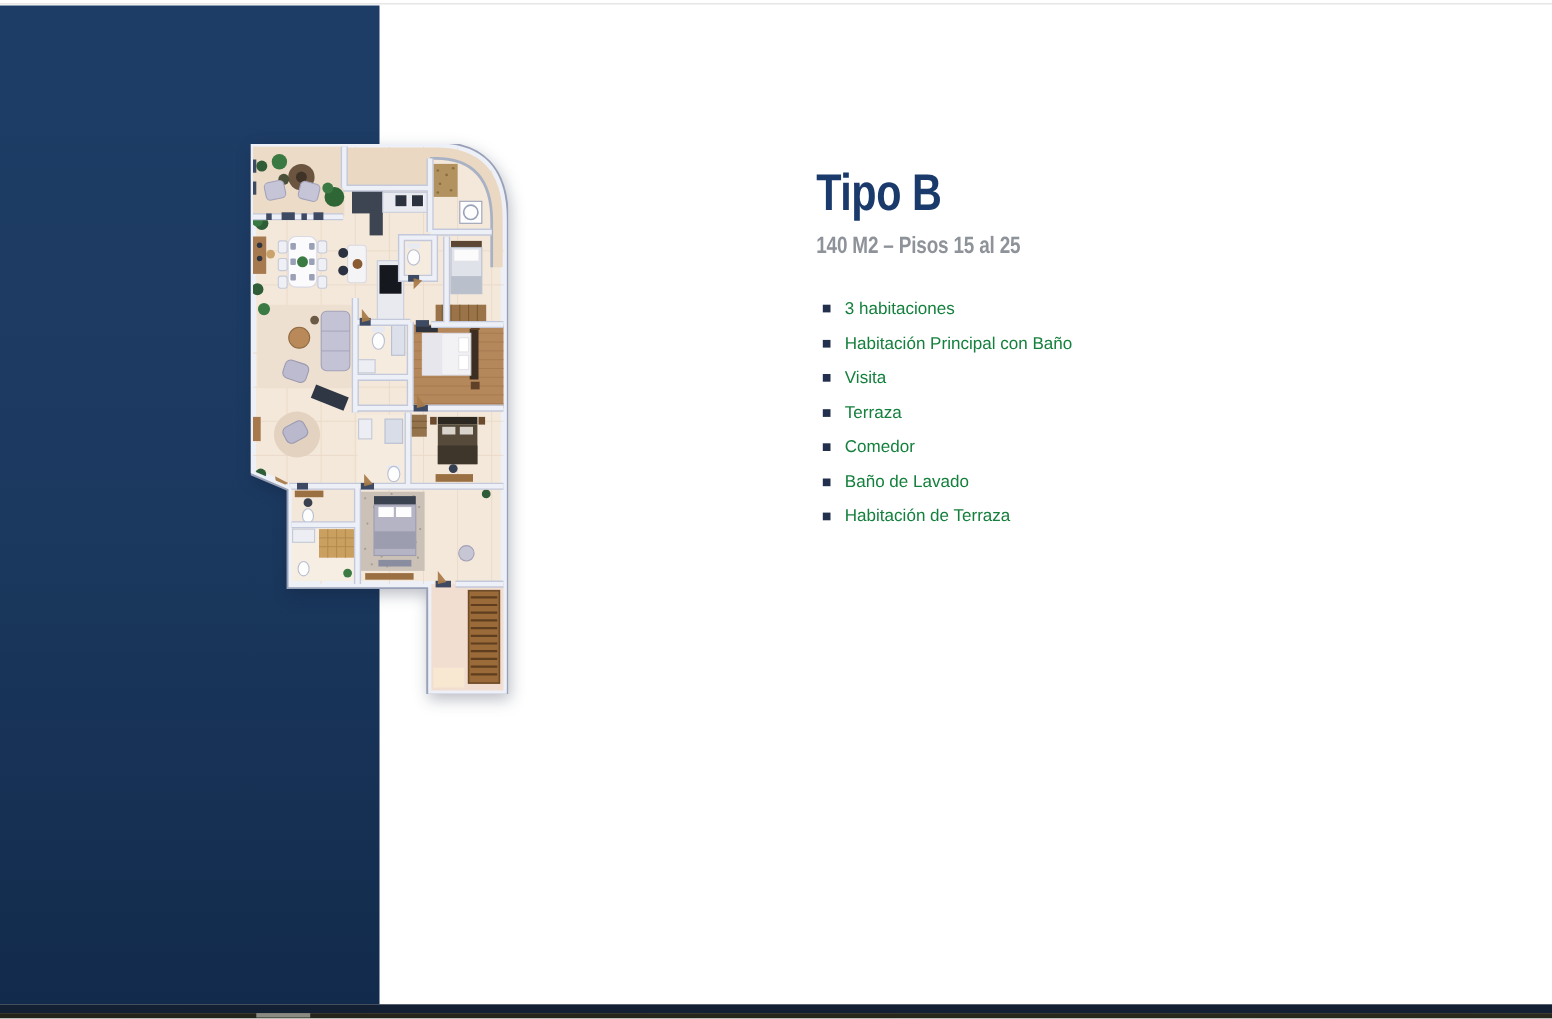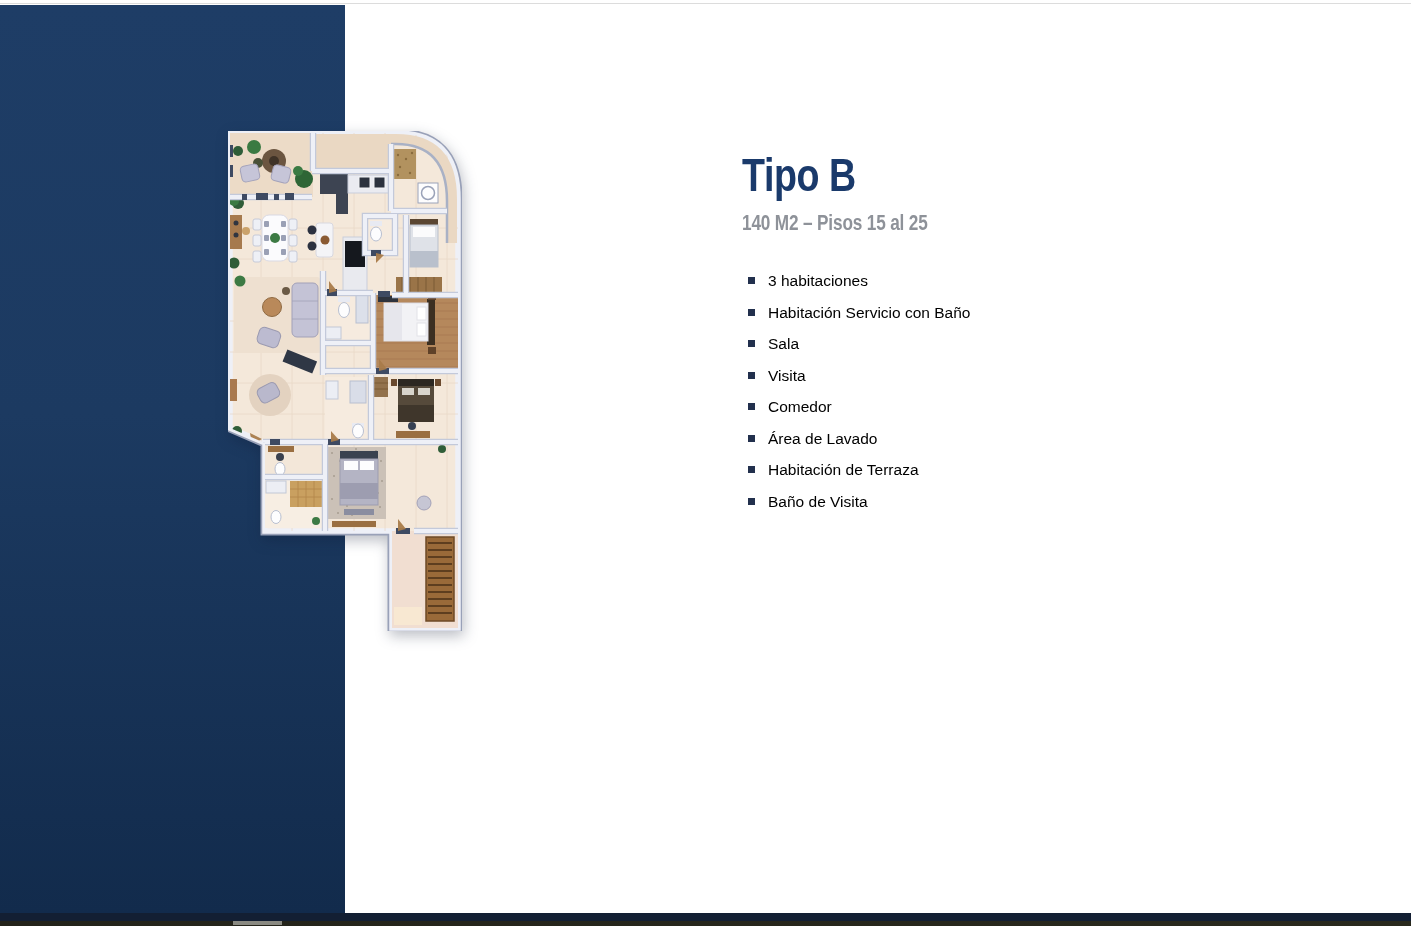--- a/index.html
+++ b/index.html
@@ -26,21 +26,21 @@
     margin:0; font-size:47px; font-weight:700; color:#1a3a6b; line-height:.95;
     letter-spacing:-.5px; transform:scaleX(.8); transform-origin:left top; white-space:nowrap;
   }
   .unit-subtitle {
     margin:14px 0 0; font-size:21.5px; font-weight:700; color:#8e9299; line-height:1.1;
     letter-spacing:-.2px; transform:scaleX(.8); transform-origin:left top; white-space:nowrap;
   }
   .feature-list { list-style:none; margin:37px 0 0; padding:0; }
   .feature-list li {
     position:relative; padding-left:26px; margin-bottom:13.5px;
-    font-size:15.5px; line-height:18px; color:#000000;
+    font-size:15.5px; line-height:18px; color:#15803d;
   }
   .bullet {
     position:absolute; left:6px; top:5px; width:7px; height:7px; background:#22304d;
   }
   .taskbar-sliver { position:absolute; left:0; bottom:0; width:100%; height:13px; z-index:7; }
   .tb-navy { height:8px; background:#131f33; }
   .tb-olive { height:5px; background:linear-gradient(90deg,#23231a,#29291d); }
   .tb-segment { position:absolute; left:233px; bottom:1px; width:49px; height:4px; background:#8a8a82; }
 </style>
 </head>
@@ -317,27 +317,26 @@
       </g>
     </g>
   </svg>
 </div>
 
 <div class="info">
   <h1 class="unit-title">Tipo B</h1>
   <h2 class="unit-subtitle">140 M2 – Pisos 15 al 25</h2>
   <ul class="feature-list">
     <li><span class="bullet"></span><span>3 habitaciones</span></li>
-    <li><span class="bullet"></span><span>Habitación Servicio con Baño</span></li>
-    <li><span class="bullet"></span><span>Sala</span></li>
+    <li><span class="bullet"></span><span>Habitación Principal con Baño</span></li>
     <li><span class="bullet"></span><span>Visita</span></li>
+    <li><span class="bullet"></span><span>Terraza</span></li>
     <li><span class="bullet"></span><span>Comedor</span></li>
-    <li><span class="bullet"></span><span>Área de Lavado</span></li>
+    <li><span class="bullet"></span><span>Baño de Lavado</span></li>
     <li><span class="bullet"></span><span>Habitación de Terraza</span></li>
-    <li><span class="bullet"></span><span>Baño de Visita</span></li>
   </ul>
 </div>
 
 <div class="taskbar-sliver">
   <div class="tb-navy"></div>
   <div class="tb-olive"></div>
   <div class="tb-segment"></div>
 </div>
 
 </body></html>

